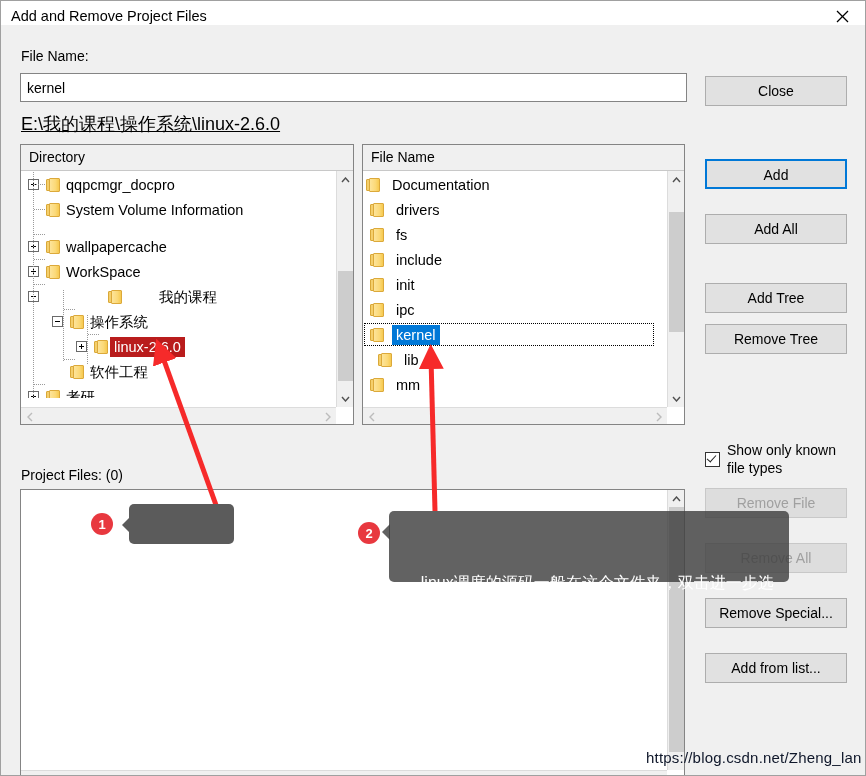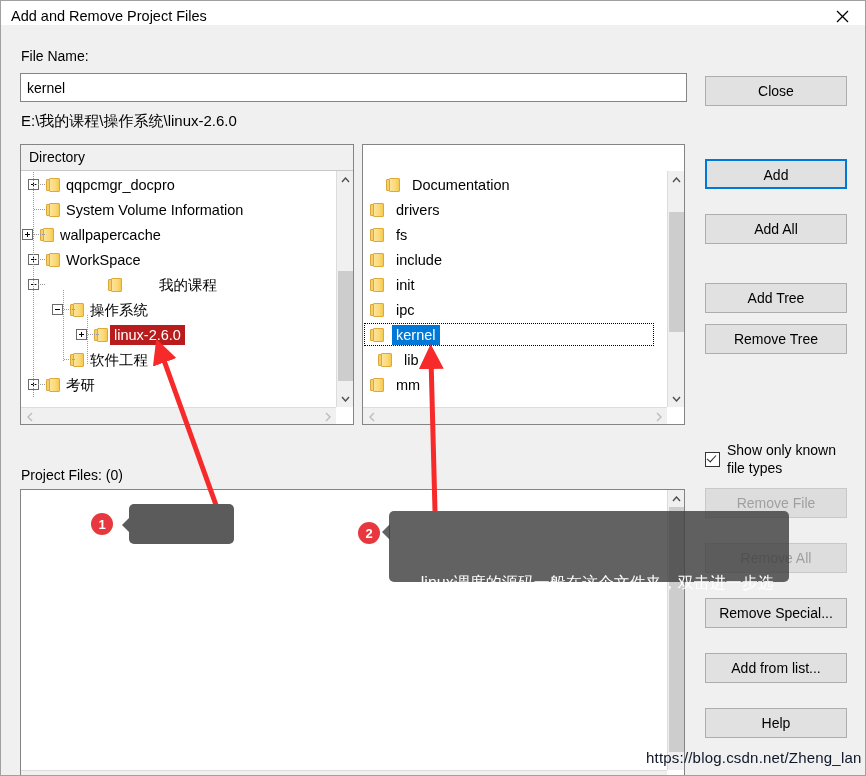--- a/index.html
+++ b/index.html
@@ -78,21 +78,21 @@
     height: 29px;
     background: #ffffff;
     border: 1px solid #848484;
     box-sizing: border-box;
     font-family: "Liberation Sans", "DejaVu Sans", sans-serif;
     font-size: 14px;
     color: #000;
     padding: 0 6px;
     outline: none;
   }
-  .path-label { left: 20px; top: 79px; font-size: 15px; }
+  .path-label { left: 20px; top: 79px; font-size: 18px; text-decoration: underline; }
 
   
   .panel {
     position: absolute;
     background: #ffffff;
     border: 1px solid #848484;
     box-sizing: border-box;
   }
   .panel-header {
     position: absolute;
@@ -433,21 +433,21 @@
           </div>
           <div class="row" style="padding-left: 6px;">
             <span class="spacer"></span>
             <span style="flex: 0 0 7px;"></span>
             <span class="folder">
               <span class="back"></span>
               <span class="front"></span>
             </span>
             <span class="row-label">System Volume Information</span>
           </div>
-          <div class="row" style="padding-left: 0;">
+          <div class="row" style="padding-left: 6px; margin-top: 12px;">
             <span class="expander plus"></span>
             <span style="flex: 0 0 7px;"></span>
             <span class="folder">
               <span class="back"></span>
               <span class="front"></span>
             </span>
             <span class="row-label">wallpapercache</span>
           </div>
           <div class="row" style="padding-left: 6px;">
             <span class="expander plus"></span>
@@ -539,22 +539,25 @@
         </div>
         <div class="hs-right" style="right:0;">
           <svg width="6" height="10" viewBox="0 0 6 10">
               <polyline points="1,1 5,5 1,9" fill="none" stroke="#bcbcbc" stroke-width="1.4"></polyline>
             </svg>
         </div>
       </div>
     </div>
 
     <div class="panel" id="file-panel">
+      <div class="panel-header">
+        <span>File Name</span>
+      </div>
       <div class="panel-list" id="file-list">
-          <div class="row" style="padding-left: 22px;">
+          <div class="row" style="padding-left: 2px;">
             <span class="folder">
               <span class="back"></span>
               <span class="front"></span>
             </span>
             <span style="flex: 0 0 6px;"></span>
             <span class="row-label">Documentation</span>
           </div>
           <div class="row" style="padding-left: 6px;">
             <span class="folder">
               <span class="back"></span>
@@ -689,21 +692,20 @@
 
     <div class="chk-wrap">
       <div class="chk-box checked"></div>
       <div class="chk-text">Show only known file types</div>
     </div>
 
     <button class="btn disabled" style="top:455px;">Remove File</button>
     <button class="btn disabled" style="top:510px;">Remove All</button>
     <button class="btn" style="top:565px;">Remove Special...</button>
     <button class="btn" style="top:620px;">Add from list...</button>
-    <button class="btn" style="top:675px;">Help</button>
   </div>
 
   <svg class="arrow-svg">
     <defs>
       <marker id="ahead" markerWidth="5" markerHeight="5" refX="2.2" refY="2.5" orient="auto">
         <polygon points="0,0 5,2.5 0,5" fill="#f62a2a"></polygon>
       </marker>
     </defs>
 
     <path d="M 215,504 L 160,351" stroke="#f62a2a" stroke-width="5" fill="none" marker-end="url(#ahead)"></path>

